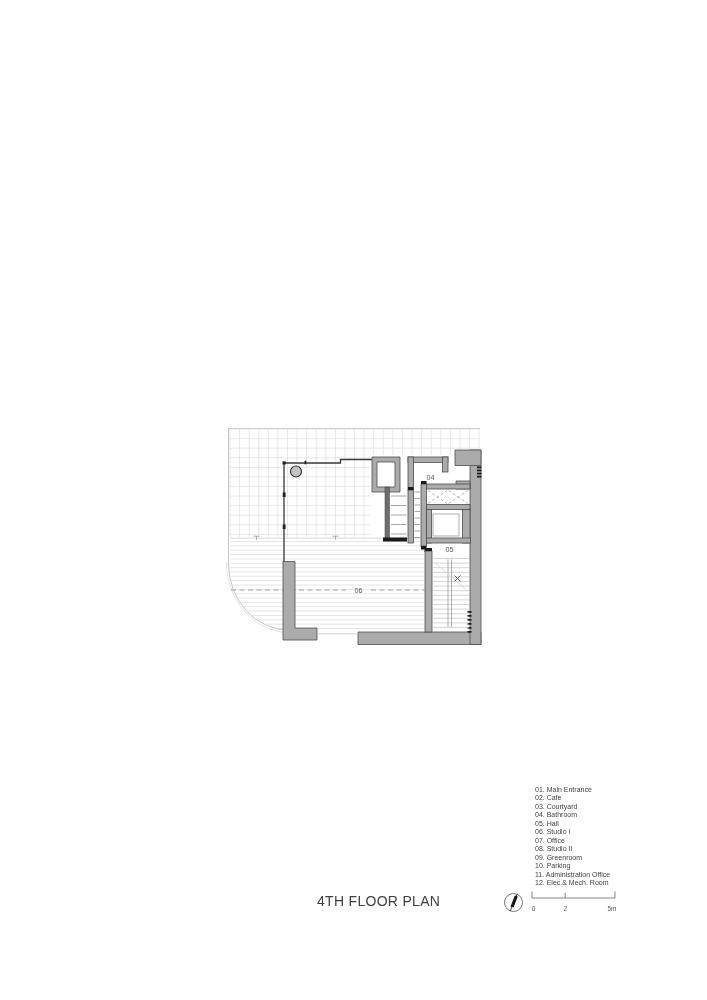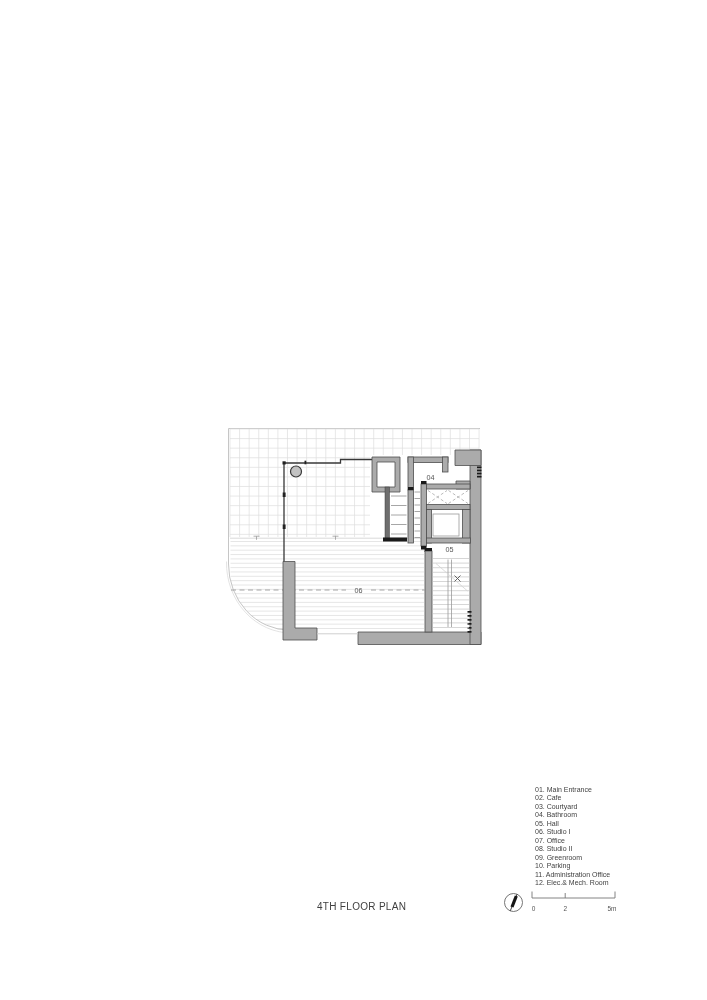--- a/index.html
+++ b/index.html
@@ -24,22 +24,22 @@
   .threshold{stroke:#cfcfcf;stroke-width:1;}
   .dashline{stroke:var(--dashed-line,#9c9c9c);stroke-width:.9;fill:none;stroke-dasharray:5 3.5;}
   .xdash{stroke:#a8a8a8;stroke-width:.8;fill:none;stroke-dasharray:3 2.2;}
   .roomlabel{font:7.2px "Liberation Sans",sans-serif;fill:#555;text-anchor:middle;}
   .scaletext{font:6.5px "Liberation Sans",sans-serif;fill:#555;text-anchor:middle;}
   .scaleline{stroke:#777;stroke-width:.9;}
   .compass{stroke:#666;fill:#fff;stroke-width:.9;}
 
   
   #plan-title{
-    position:absolute;left:317px;top:893px;font-size:10px;letter-spacing:.3px;
-    color:var(--text,#3a3a3a);white-space:nowrap;margin-top:8px;
+    position:absolute;left:317px;top:893px;font-size:14px;letter-spacing:.3px;
+    color:var(--text,#3a3a3a);white-space:nowrap;
   }
   #legend{
     position:absolute;left:535px;top:786px;font-size:7px;line-height:8.45px;
     color:var(--text,#3f3f3f);
   }
   .legend-item{white-space:nowrap;}
 </style>
 </head>
 <body>
 

